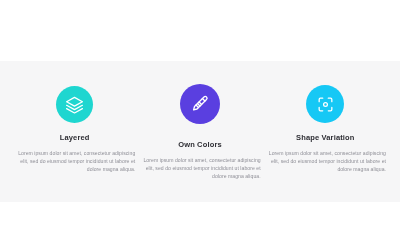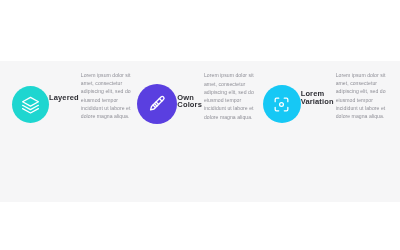--- a/index.html
+++ b/index.html
@@ -41,22 +41,23 @@
     flex-direction: row;
     align-items: flex-start;
     justify-content: space-between;
     box-sizing: border-box;
     padding: 0 12px;
   }
 
   .feature {
     width: 126px;
     display: flex;
+    flex-direction: column;
     align-items: center;
-    text-align: left;
+    text-align: right;
   }
 
   .icon-circle {
     border-radius: 50%;
     display: flex;
     align-items: center;
     justify-content: center;
     flex: none;
   }
 
@@ -131,18 +132,18 @@
         <span>
           <svg width="19" height="19" viewBox="0 0 24 24" fill="none" stroke="#ffffff" stroke-width="1.6" stroke-linecap="round" stroke-linejoin="round">
             <path d="M4 8.5V5.6A1.6 1.6 0 0 1 5.6 4h2.9"></path>
             <path d="M15.5 4h2.9A1.6 1.6 0 0 1 20 5.6v2.9"></path>
             <path d="M20 15.5v2.9a1.6 1.6 0 0 1-1.6 1.6h-2.9"></path>
             <path d="M8.5 20H5.6A1.6 1.6 0 0 1 4 18.4v-2.9"></path>
             <circle cx="12" cy="12" r="2.4"></circle>
           </svg>
         </span>
       </div>
-      <div class="feature-title">Lorem Variation</div>
+      <div class="feature-title">Shape Variation</div>
       <div class="feature-desc">Lorem ipsum dolor sit amet, consectetur adipiscing elit, sed do eiusmod tempor incididunt ut labore et dolore magna aliqua.</div>
     </div>
 
   </div>
 </div>
 
 </body></html>

